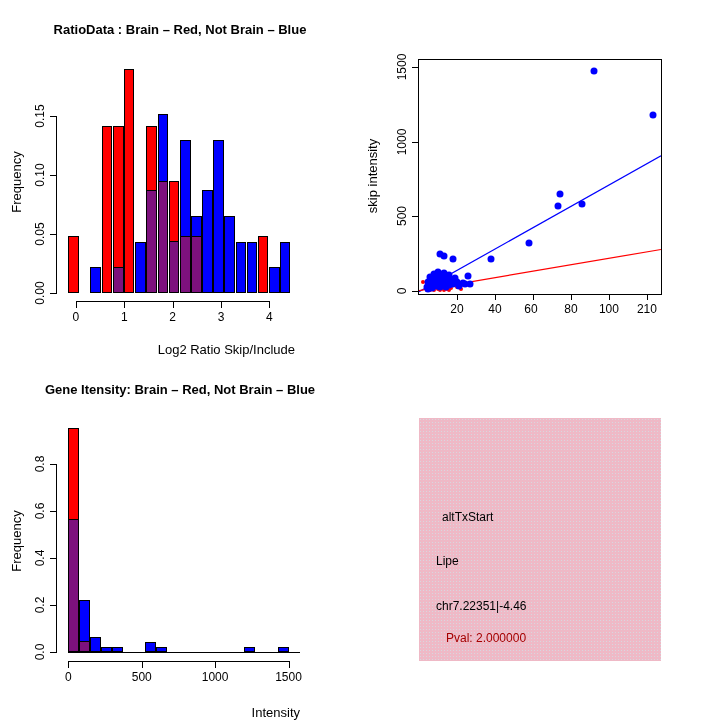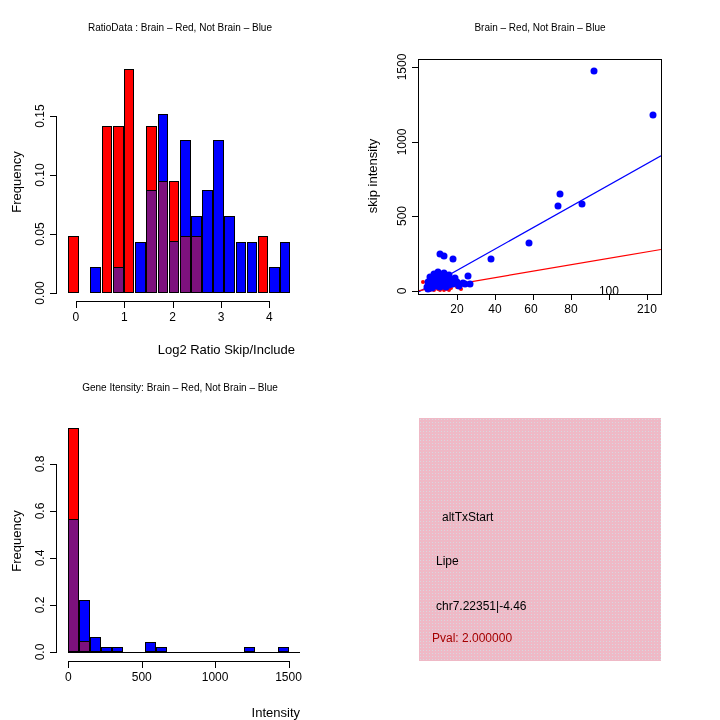--- a/index.html
+++ b/index.html
@@ -1,19 +1,19 @@
 <!DOCTYPE html>
 <html><head>
 <meta charset="utf-8">
 <style>
   html,body{margin:0;padding:0;background:#ffffff;}
   body{width:720px;height:720px;font-family:"Liberation Sans",sans-serif;color:#000;}
   .canvas{position:relative;width:720px;height:720px;background:#fff;overflow:hidden;}
   .panel{position:absolute;width:360px;height:360px;}
-  .title{position:absolute;left:0;width:100%;text-align:center;font-weight:normal;font-size:10px;white-space:nowrap;}
+  .title{position:absolute;left:0;width:100%;text-align:center;font-weight:bold;font-size:13px;white-space:nowrap;}
   .plot{position:absolute;}
   .framed{border:1px solid #000;}
   .xlab{position:absolute;text-align:right;font-size:13px;}
   .ylab{position:absolute;transform:translate(-50%,-50%) rotate(-90deg);white-space:nowrap;font-size:13px;}
   .axline,.tick{position:absolute;background:#000;}
   .xticklab{position:absolute;transform:translateX(-50%);font-size:12px;white-space:nowrap;}
   .yticklab{position:absolute;transform:translate(-50%,-50%) rotate(-90deg);font-size:12px;white-space:nowrap;}
   .bar{position:absolute;border:1px solid #000;box-sizing:border-box;}
   .pt{position:absolute;border-radius:50%;transform:translate(-50%,-50%);}
   .infobox{position:absolute;background-color:#efb9c6;
@@ -73,33 +73,32 @@
         <div class="bar" style="left: 178.5px; width: 10.6423px; top: 180px; height: 50.5882px; background: rgb(0, 0, 255);"></div>
         <div class="bar" style="left: 189.626px; width: 10.6423px; top: 180px; height: 50.5882px; background: rgb(0, 0, 255);"></div>
         <div class="bar" style="left: 200.752px; width: 10.6423px; top: 174.118px; height: 56.4706px; background: rgb(255, 0, 0);"></div>
         <div class="bar" style="left: 211.878px; width: 10.6423px; top: 204.706px; height: 25.8824px; background: rgb(0, 0, 255);"></div>
         <div class="bar" style="left: 222.52px; width: 10.6423px; top: 180px; height: 50.5882px; background: rgb(0, 0, 255);"></div>
       </div>
     <div class="xlab" style="left:57px;top:342px;width:238px">Log2 Ratio Skip/Include</div>
   </section>
 
   <section class="panel" style="left:360px;top:0">
-    <div class="title" style="top:22px">Brain – Red, Not Brain – Blue</div>
     <div class="ylab" style="left:12px;top:176px">skip intensity</div>
     <div class="plot framed" style="left:58px;top:59px;width:242px;height:234px">
         <div class="tick" style="left: 37.9906px; top: 234px; width: 1px; height: 6px;"></div>
         <div class="xticklab" style="left: 37.9906px; top: 242px;">20</div>
         <div class="tick" style="left: 75.9812px; top: 234px; width: 1px; height: 6px;"></div>
         <div class="xticklab" style="left: 75.9812px; top: 242px;">40</div>
         <div class="tick" style="left: 113.972px; top: 234px; width: 1px; height: 6px;"></div>
         <div class="xticklab" style="left: 112px; top: 242px;">60</div>
         <div class="tick" style="left: 151.962px; top: 234px; width: 1px; height: 6px;"></div>
         <div class="xticklab" style="left: 151.962px; top: 242px;">80</div>
         <div class="tick" style="left: 189.953px; top: 234px; width: 1px; height: 6px;"></div>
-        <div class="xticklab" style="left: 189.953px; top: 224px;">100</div>
+        <div class="xticklab" style="left: 189.953px; top: 242px;">100</div>
         <div class="tick" style="left: 227.943px; top: 234px; width: 1px; height: 6px;"></div>
         <div class="xticklab" style="left: 227.943px; top: 242px;">210</div>
         <div class="tick" style="left: -7px; top: 231.011px; width: 7px; height: 1px;"></div>
         <div class="yticklab" style="left: -17px; top: 231.011px;">0</div>
         <div class="tick" style="left: -7px; top: 156.299px; width: 7px; height: 1px;"></div>
         <div class="yticklab" style="left: -17px; top: 156.299px;">500</div>
         <div class="tick" style="left: -7px; top: 81.5862px; width: 7px; height: 1px;"></div>
         <div class="yticklab" style="left: -17px; top: 81.5862px;">1000</div>
         <div class="tick" style="left: -7px; top: 6.87356px; width: 7px; height: 1px;"></div>
         <div class="yticklab" style="left: -17px; top: 6.87356px;">1500</div>
@@ -209,17 +208,17 @@
         <div class="bar" style="left: 220.535px; width: 11.0121px; top: 226.963px; height: 4.69903px; background: rgb(0, 0, 255);"></div>
       </div>
     <div class="xlab" style="left:57px;top:345px;width:243px">Intensity</div>
   </section>
 
   <section class="panel" style="left:360px;top:360px">
     <div class="infobox" style="left:59px;top:58px;width:242px;height:243px">
       <div class="infoline" style="left:23px;top:92px">altTxStart</div>
       <div class="infoline" style="left:17px;top:136px">Lipe</div>
       <div class="infoline" style="left:17px;top:181px">chr7.22351|-4.46</div>
-      <div class="infoline" style="left: 13px; top: 213px; color: rgb(164, 0, 0);">Pval: 2.000000</div>
+      <div class="infoline" style="left: 27px; top: 213px; color: rgb(164, 0, 0);">Pval: 2.000000</div>
     </div>
   </section>
 
 </div>
 
 </body></html>

